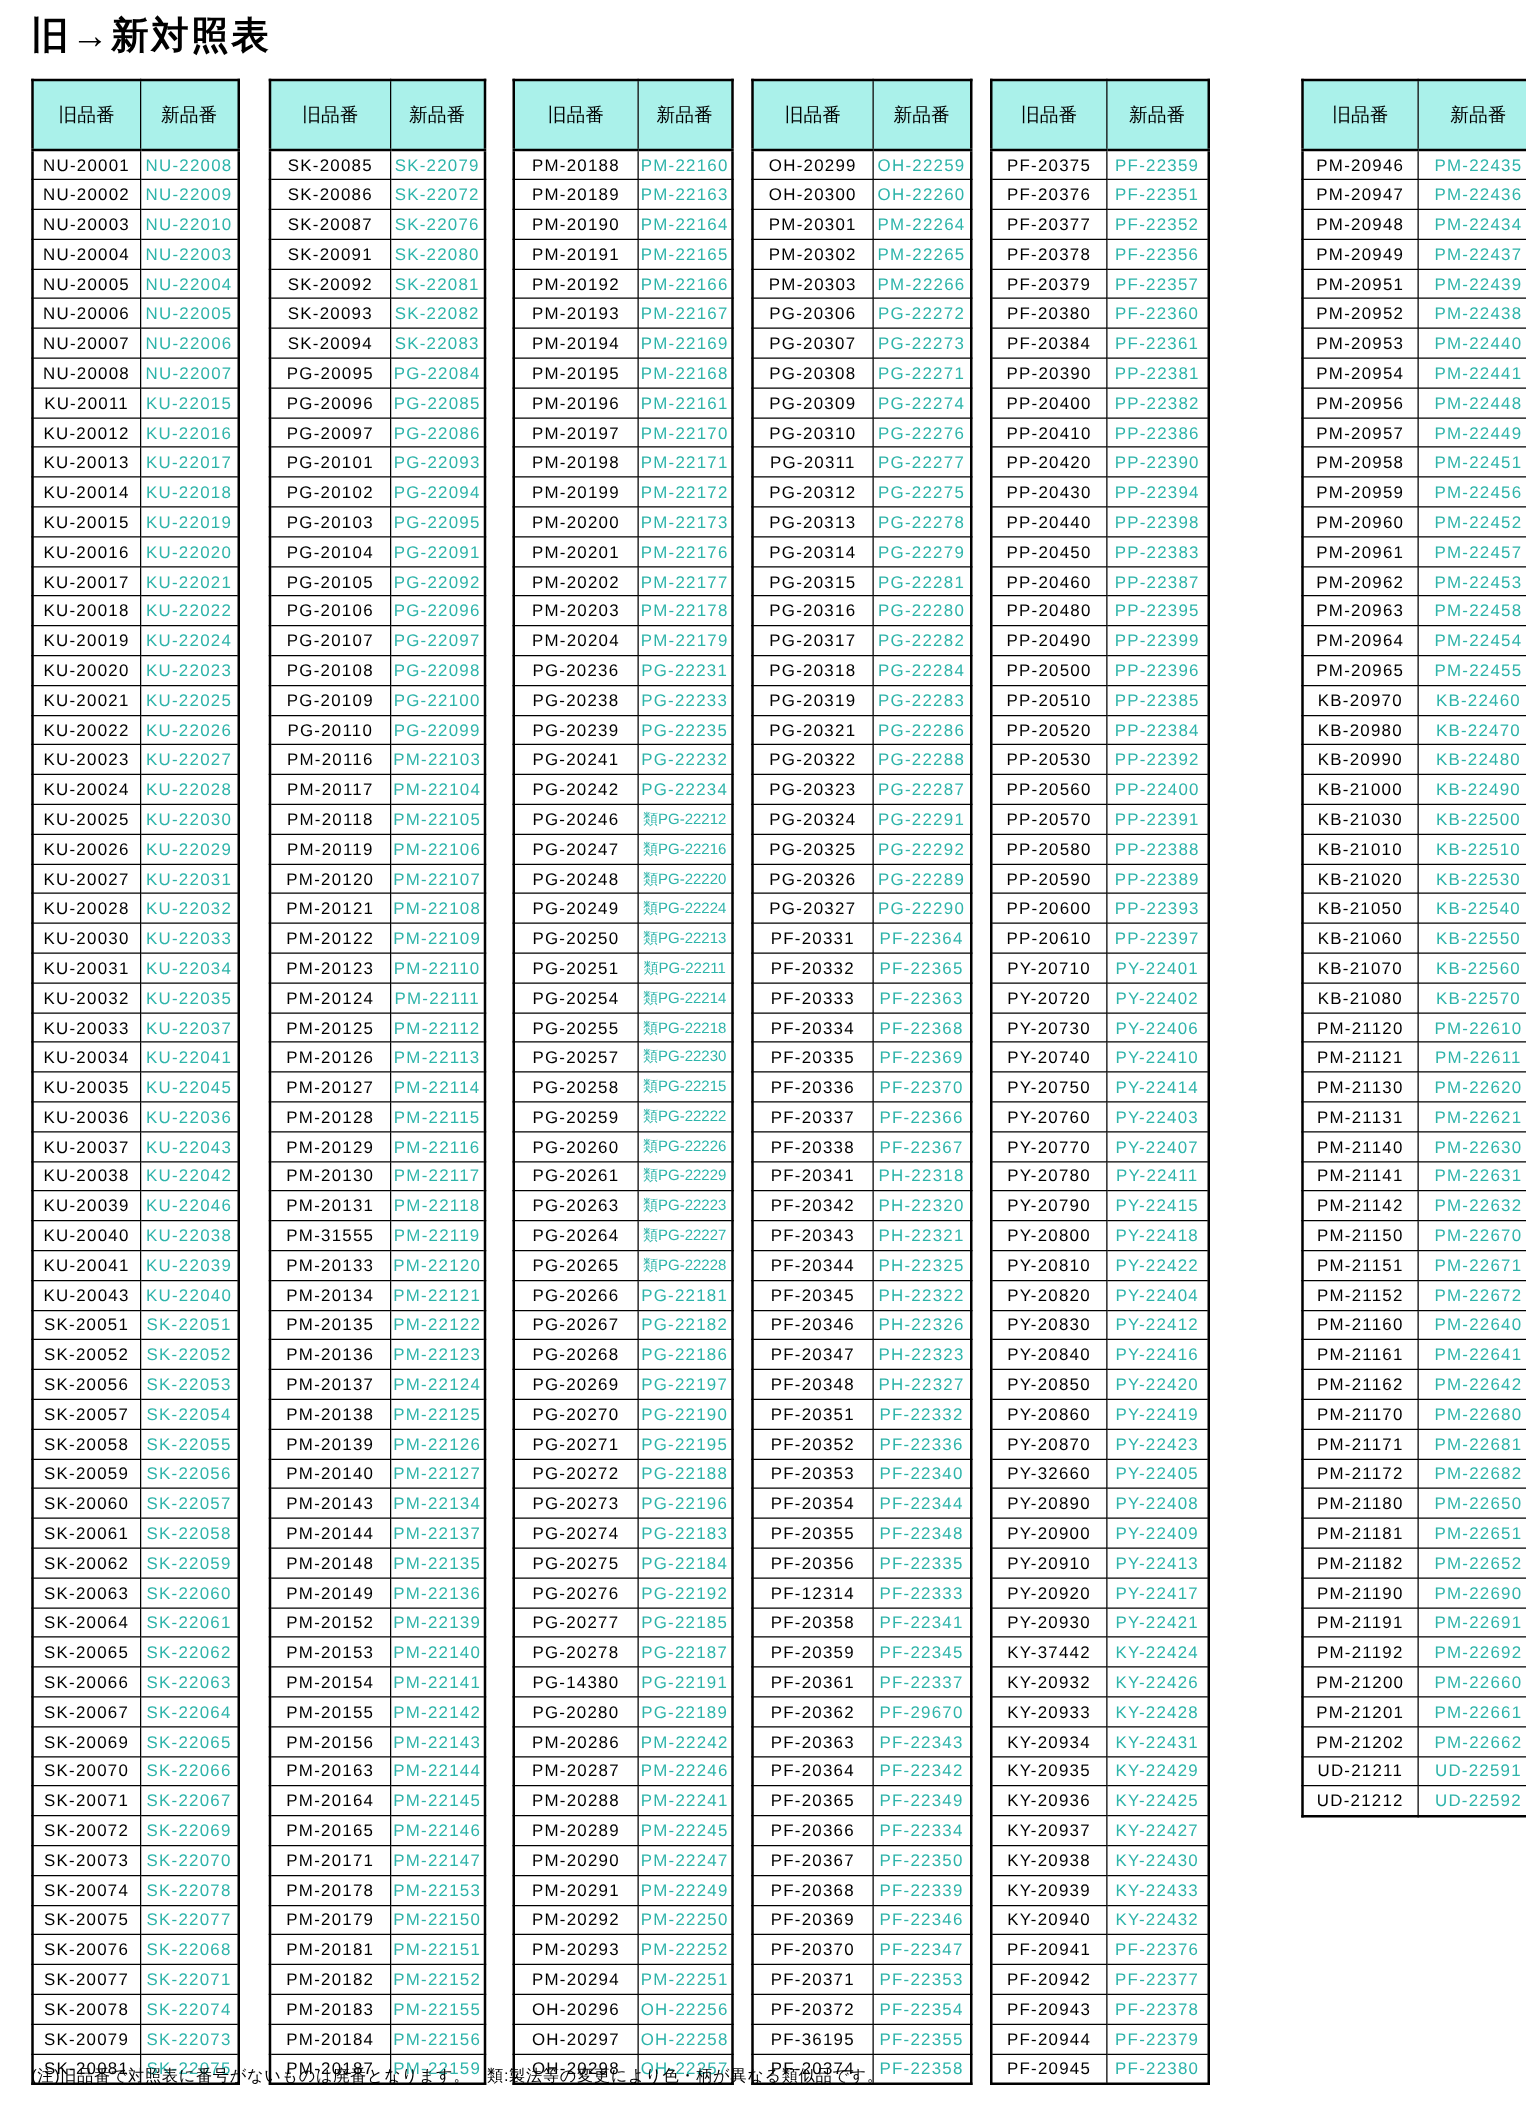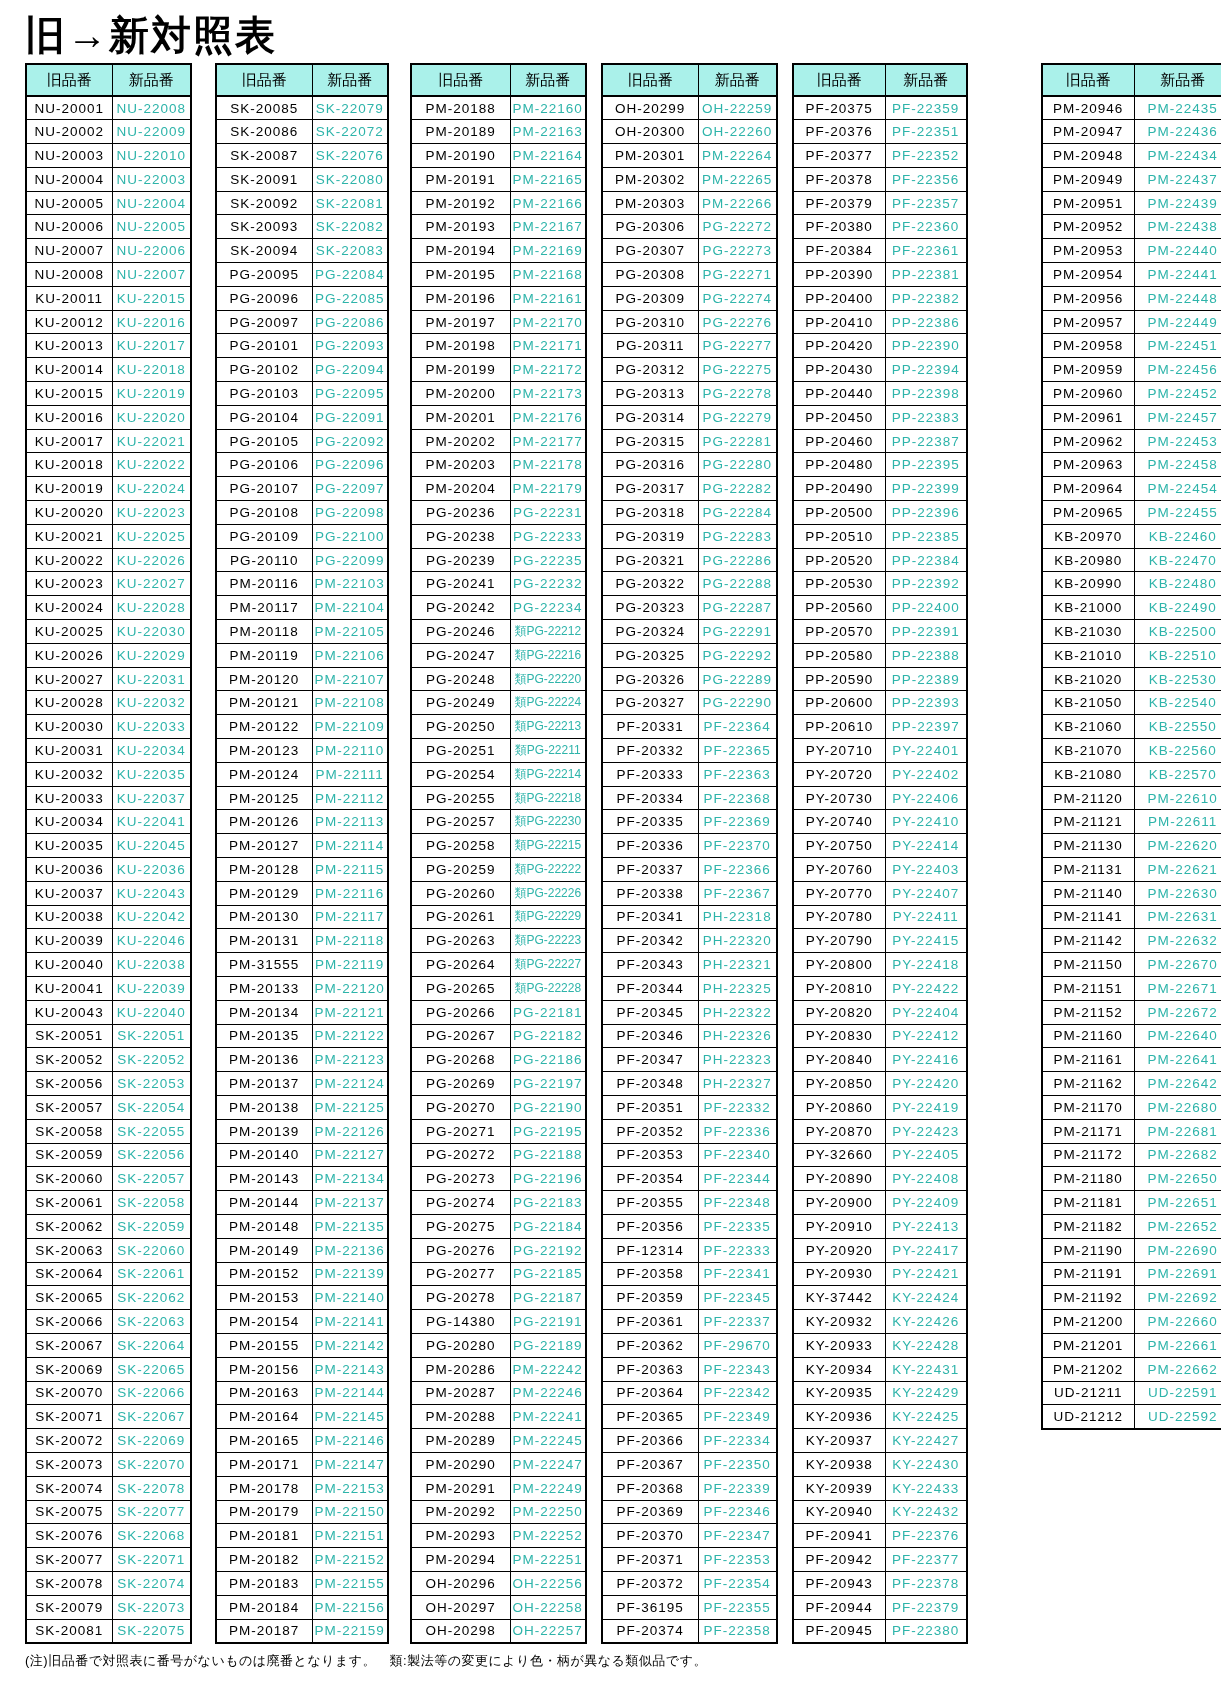--- a/index.html
+++ b/index.html
@@ -3,39 +3,39 @@
 <meta charset="utf-8">
 <style>
   html,body{margin:0;padding:0;background:#ffffff;}
   body{
     width:1221px;height:1693px;position:relative;
     font-family:"Liberation Sans","DejaVu Sans",sans-serif;
     color:#000;
   }
   .page-title{
     position:absolute;left:25px;top:8px;
-    font-size:40px;font-weight:bold;letter-spacing:2px;
+    font-size:30px;font-weight:bold;letter-spacing:2px;
   }
   .tables{
     position:absolute;left:25px;top:63px;
     display:flex;align-items:flex-start;
   }
   table.block{
     border-collapse:collapse;
     table-layout:fixed;
     background:#fff;
     border:2px solid #000;
   }
   table.block th{
     background:var(--header-bg,#aaf1ea);
     font-size:15px;font-weight:normal;
     height:30px;
     border:1px solid #000;
     border-bottom:2px solid #000;
-    padding:0;
+    padding:12px;
   }
   table.block td{
     border:1px solid #000;
     font-size:13.5px;
     text-align:center;
     padding:0 1px;
     letter-spacing:1px;
     white-space:nowrap;
     overflow:hidden;
   }

